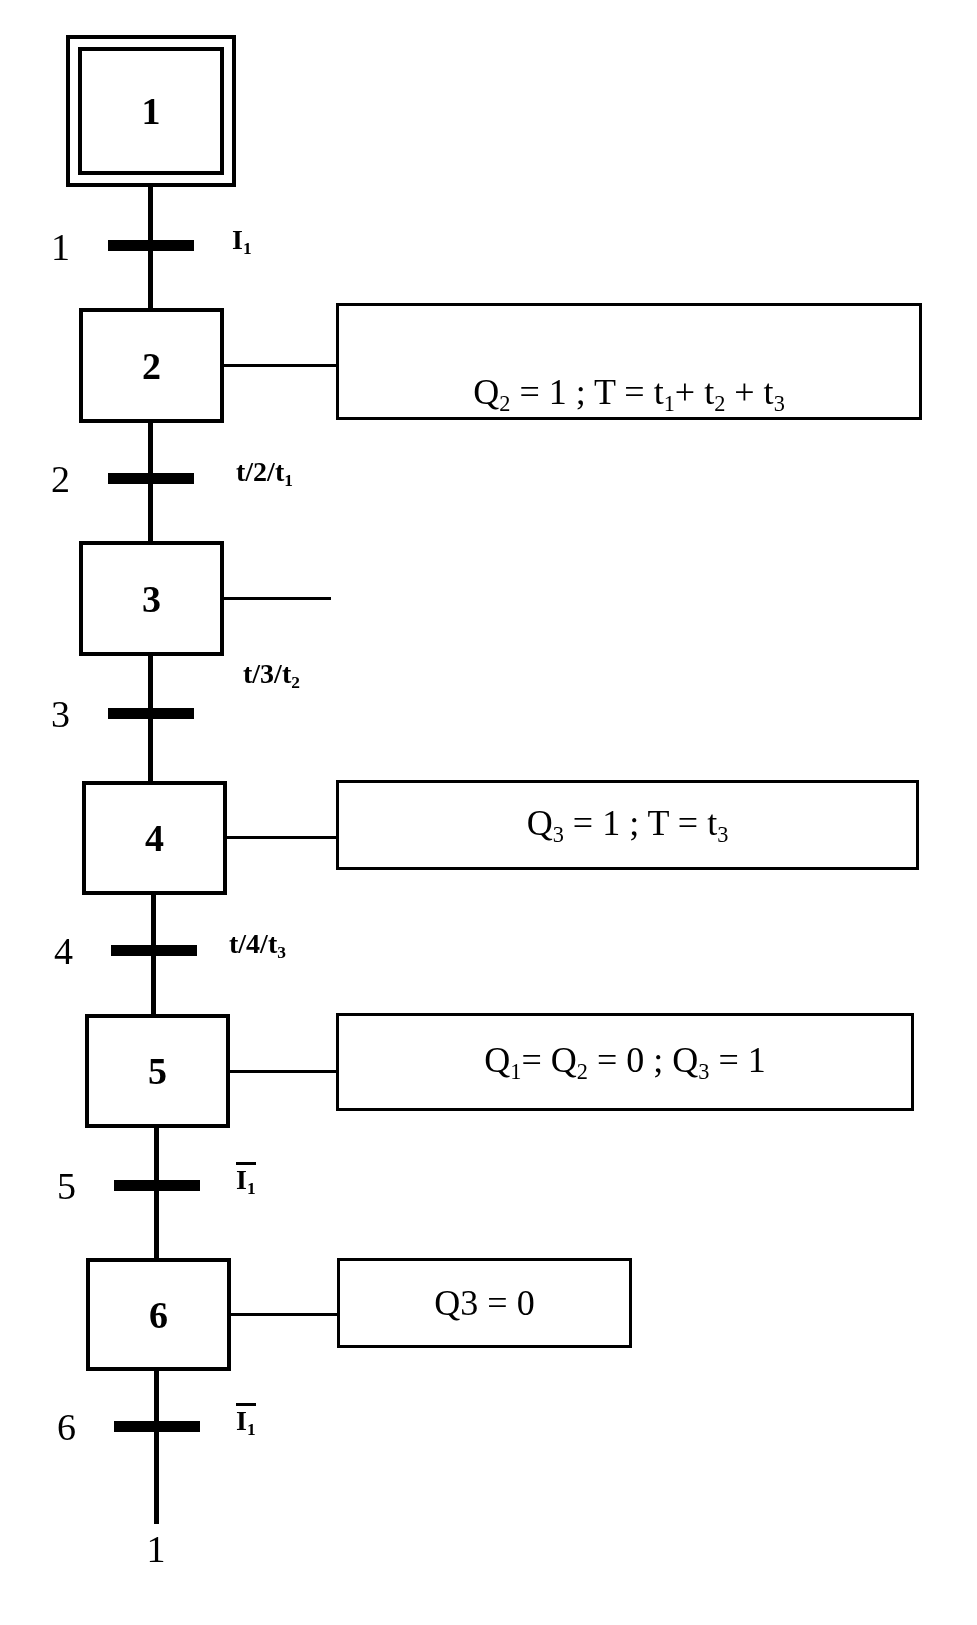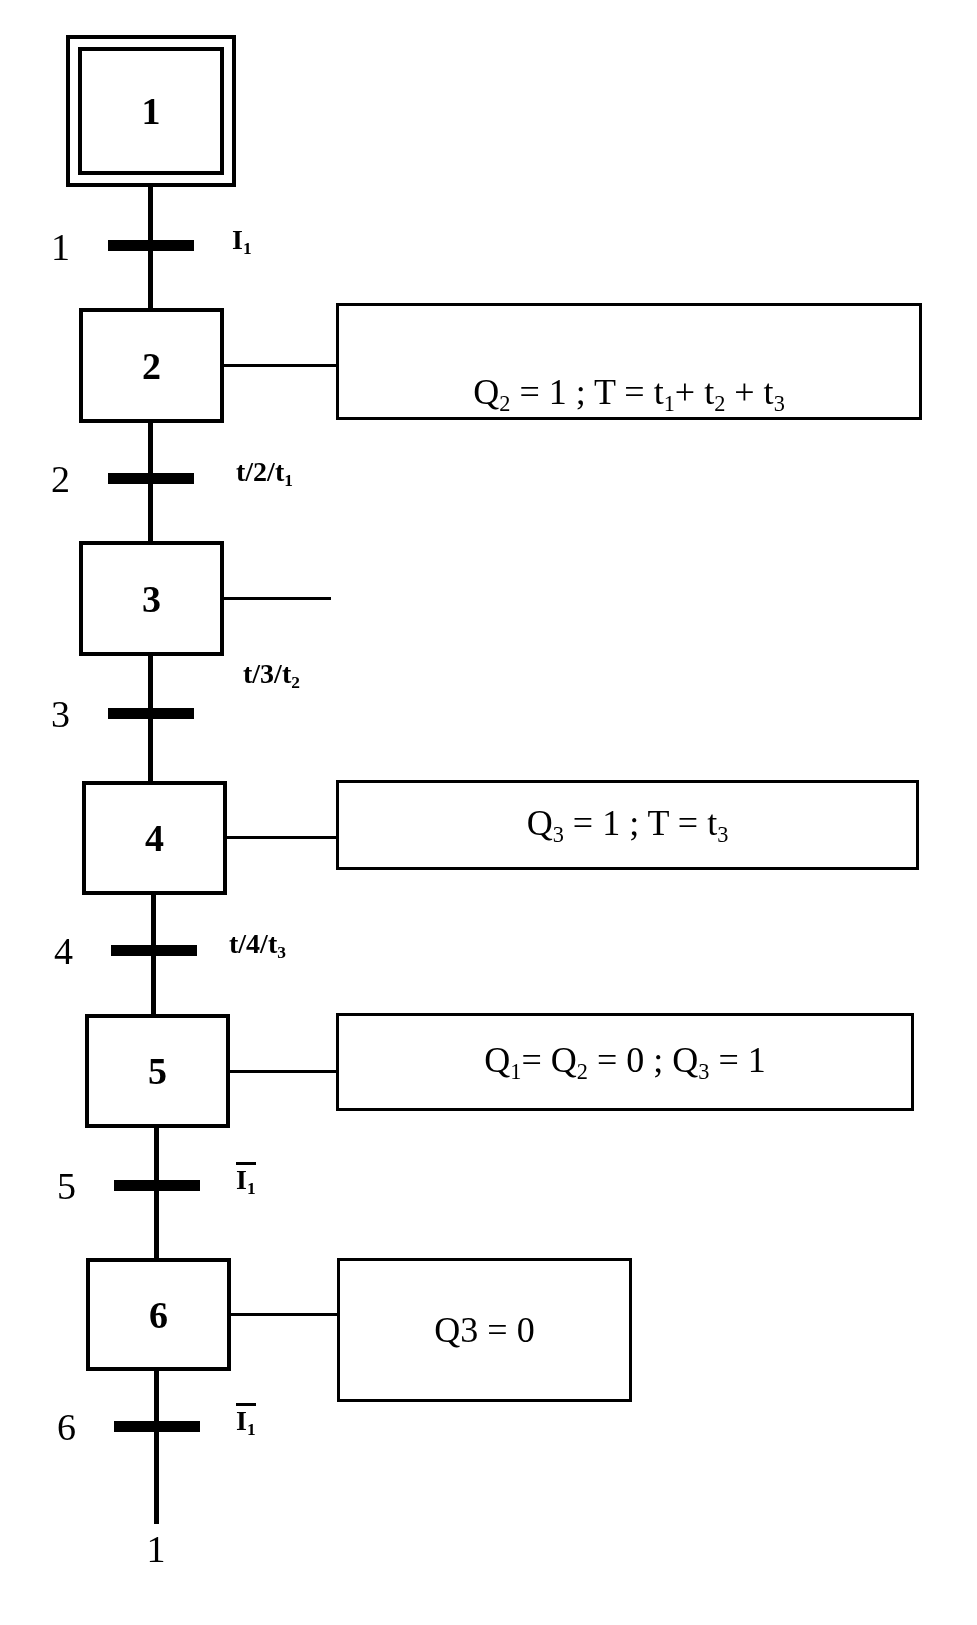--- a/index.html
+++ b/index.html
@@ -181,21 +181,21 @@
   <div class="abs tbar" style="left:114px; top:1180px; width:86px; height:11px;"></div>
   <div class="abs tnum" style="left:16px; top:1167px; width:60px;">5</div>
   <div class="abs tcond" style="left:236px; top:1162px;"><span class="ovl">I<sub>1</sub></span></div>
 
   <div class="abs vlink" style="left:154px; top:1191px; width:5px; height:67px;"></div>
 
   <div class="abs step" style="left:86px; top:1258px; width:145px; height:113px;">
     <span>6</span>
   </div>
   <div class="abs hlink" style="left:231px; top:1313px; width:107px; height:3px;"></div>
-  <div class="abs action" style="left:337px; top:1258px; width:295px; height:144px;">
+  <div class="abs action" style="left:337px; top:1258px; width:295px; height:90px;">
     <span>Q3 = 0</span>
   </div>
 
   <div class="abs vlink" style="left:154px; top:1371px; width:5px; height:53px;"></div>
 
   <div class="abs tbar" style="left:114px; top:1421px; width:86px; height:11px;"></div>
   <div class="abs tnum" style="left:16px; top:1408px; width:60px;">6</div>
   <div class="abs tcond" style="left:236px; top:1403px;"><span class="ovl">I<sub>1</sub></span></div>
 
   <div class="abs vlink" style="left:154px; top:1432px; width:5px; height:92px;"></div>

